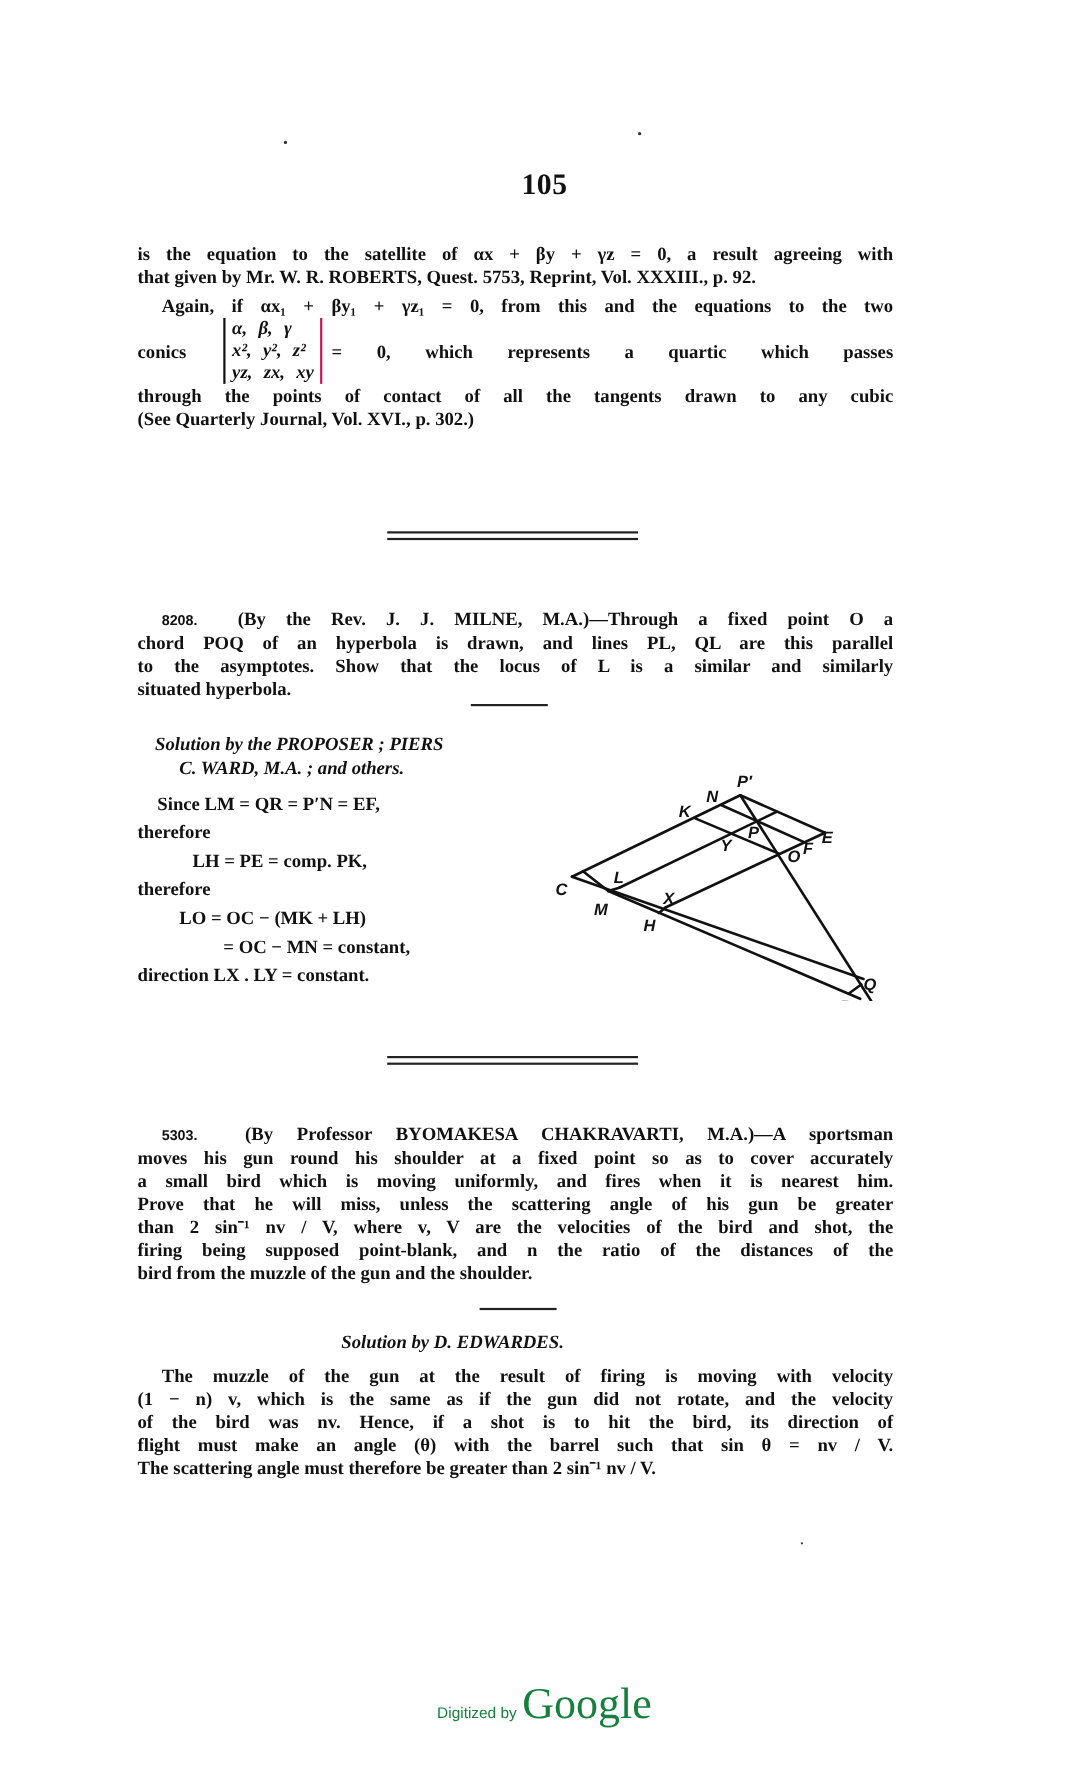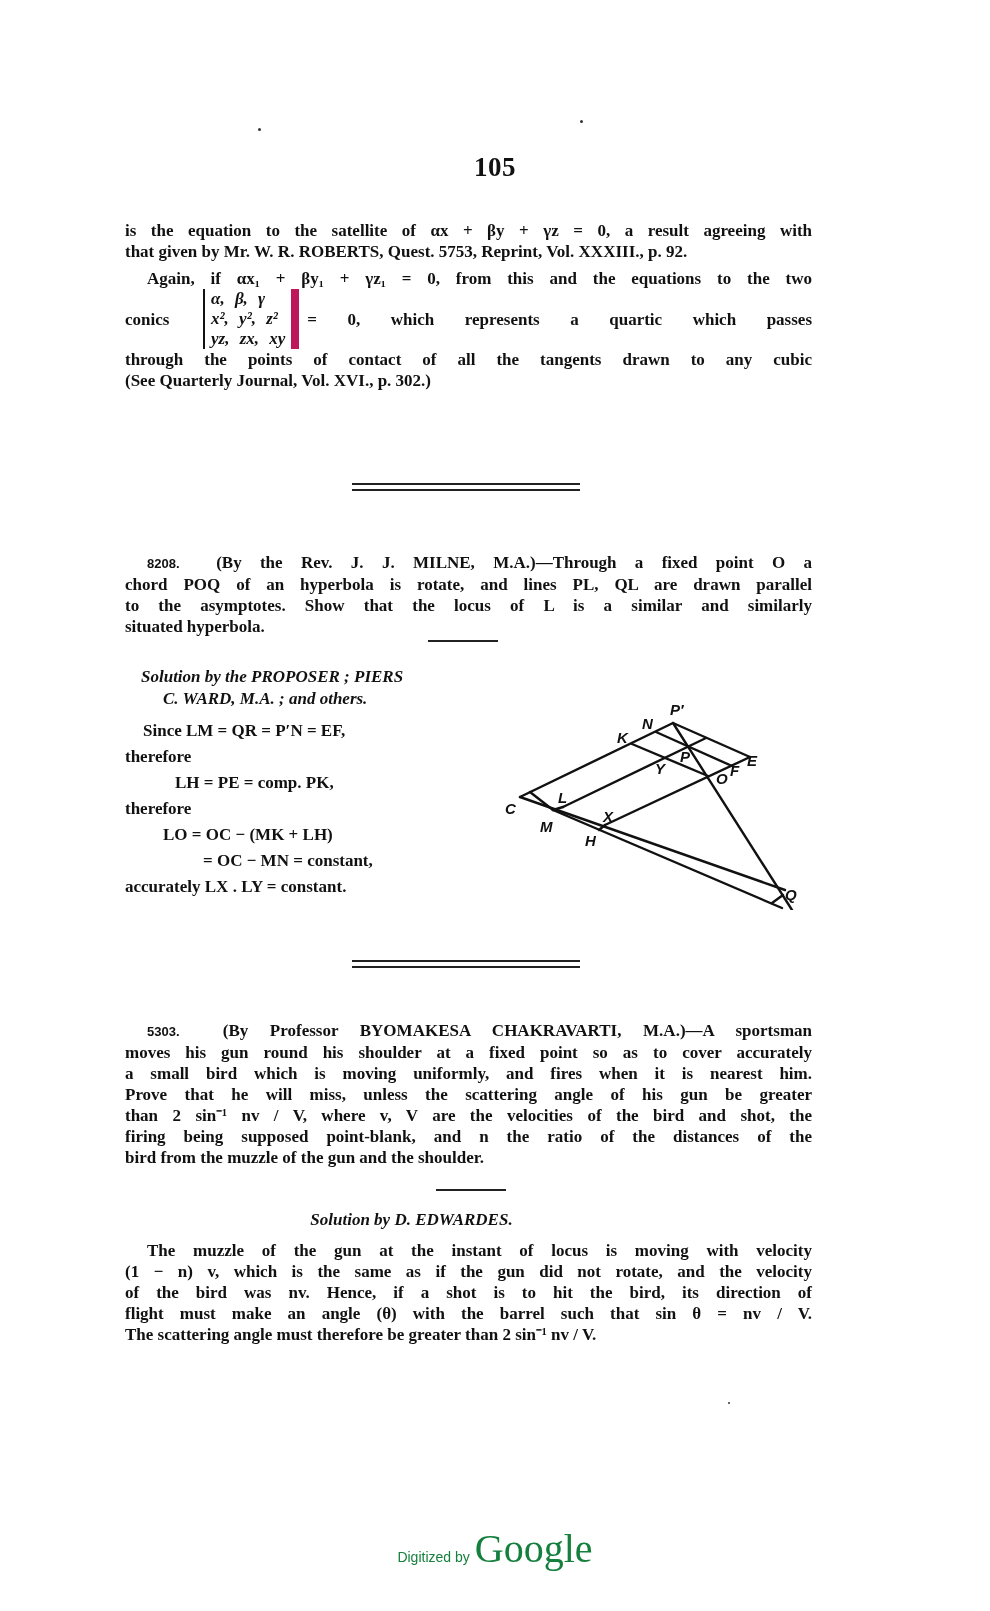--- a/index.html
+++ b/index.html
@@ -12,21 +12,21 @@
   .abs { position: absolute; }
   .pnum { left: 0; width: 990px; top: 152px; text-align: center; font-size: 27px; font-family: "Liberation Serif", serif; font-weight: bold; letter-spacing: 0.5px; }
   .para { left: 125px; width: 687px; font-size: 17px; line-height: 21px; text-align: justify; font-family: "Liberation Serif", serif; font-weight: bold; }
   .para .line { display: block; white-space: nowrap; text-align-last: justify; text-align: justify; }
   .para .line.last { text-align-last: left; }
   .indent { padding-left: 22px; }
   .it { font-style: italic; }
   .num { font-family: "Liberation Sans", sans-serif; font-weight: bold; font-size: 13px; }
   .rule-double { height: 4px; border-top: 2px solid #222; border-bottom: 2px solid #222; }
   .rule-single { height: 0; border-top: 2px solid #222; }
-  .det { display: inline-block; border-left: 2px solid #111; border-right: 8px solid #be185d; padding: 0 6px; vertical-align: top; font-style: italic; line-height: 20px; }
+  .det { display: inline-block; border-left: 2px solid #111; border-right: 2px solid #be185d; padding: 0 6px; vertical-align: top; font-style: italic; line-height: 20px; }
   .det span { display: block; word-spacing: 6px; }
   .sol { left: 125px; width: 330px; font-family: "Liberation Serif", serif; font-weight: bold; font-size: 17px; line-height: 26px; }
   .footer { left: 0; width: 990px; top: 1525px; text-align: center; color: #15803d; }
   .footer .dig { font-family: "Liberation Sans", sans-serif; font-size: 14px; }
   .footer .g { font-family: "Liberation Serif", serif; font-size: 40px; }
   .speck { width: 3px; height: 3px; background: #333; border-radius: 50%; }
   svg text { font-family: "Liberation Sans", sans-serif; font-weight: bold; font-style: italic; font-size: 15px; fill: #111; }
 </style>
 </head>
 <body>
@@ -52,37 +52,37 @@
       <span style="flex:1; padding-left:8px; white-space:nowrap; text-align:justify; text-align-last:justify;">= 0,  which   represents   a   quartic   which   passes</span>
     </div>
     <span class="line">through  the  points  of  contact  of  all  the  tangents  drawn  to  any  cubic</span>
     <span class="line last">(See Quarterly Journal, Vol. XVI., p. 302.)</span>
   </div>
 
   <div class="abs rule-double" style="left:352px;top:483px;width:228px;"></div>
 
   <div class="abs para" style="top:552px;">
     <span class="line indent"><span class="num">8208.</span>&nbsp;&nbsp;<span>(By the Rev.  J. J. MILNE, M.A.)—Through a fixed point O a</span></span>
-    <span class="line">chord POQ of an hyperbola is rotate, and lines PL, QL are drawn parallel</span>
+    <span class="line">chord POQ of an hyperbola is drawn, and lines PL, QL are this parallel</span>
     <span class="line">to the asymptotes.   Show that the locus of L is a similar and similarly</span>
     <span class="line last">situated hyperbola.</span>
   </div>
 
   <div class="abs rule-single" style="left:428px;top:640px;width:70px;"></div>
 
   <div class="abs sol" style="top:666px;">
     <div class="it" style="padding-left:16px;line-height:22px;">Solution by the PROPOSER ; PIERS</div>
     <div class="it" style="padding-left:38px;line-height:22px;margin-bottom:8px;">C. WARD, M.A. ; and others.</div>
     <div style="padding-left:18px;">Since LM = QR = P′N = EF,</div>
     <div>therefore</div>
     <div style="padding-left:50px;">LH = PE = comp. PK,</div>
     <div>therefore</div>
     <div style="padding-left:38px;">LO = OC − (MK + LH)</div>
     <div style="padding-left:78px;">= OC − MN = constant,</div>
-    <div>accurately LX . LY = constant.</div>
+    <div>direction LX . LY = constant.</div>
   </div>
 
   <svg class="abs" style="left:480px;top:670px;" width="320" height="240" viewBox="0 0 320 240">
     <g stroke="#111" stroke-width="2.4" fill="none" stroke-linecap="round">
       <line x1="40" y1="127" x2="193" y2="53"></line>
       <line x1="193" y1="53" x2="270" y2="87"></line>
       <line x1="40" y1="127" x2="305" y2="220"></line>
       <line x1="73" y1="140" x2="302" y2="238"></line>
       <line x1="83" y1="137" x2="226" y2="68"></line>
       <line x1="125" y1="155" x2="270" y2="87"></line>
@@ -124,21 +124,21 @@
     <span class="line last">bird from the muzzle of the gun and the shoulder.</span>
   </div>
 
   <div class="abs rule-single" style="left:436px;top:1189px;width:70px;"></div>
 
   <div class="abs" style="left:0;width:823px;top:1210px;text-align:center;font-family:'Liberation Serif',serif;font-weight:bold;font-size:17px;">
     <span class="it">Solution by D. EDWARDES.</span>
   </div>
 
   <div class="abs para" style="top:1240px;">
-    <span class="line indent">The muzzle of the gun at the instant of locus is moving  with  velocity</span>
+    <span class="line indent">The muzzle of the gun at the result of firing is moving  with  velocity</span>
     <span class="line">(1 − n) v,  which  is the same as if the gun  did not rotate,  and the velocity</span>
     <span class="line">of the bird was nv.   Hence, if a shot  is  to  hit  the bird,  its  direction  of</span>
     <span class="line">flight must make an angle  (θ)  with  the  barrel  such  that  sin θ = nv / V.</span>
     <span class="line last">The scattering angle must therefore be greater than 2 sin⁻¹ nv / V.</span>
   </div>
 
   <div class="abs speck" style="left:728px;top:1402px;width:2px;height:2px;"></div>
 
   <div class="abs footer">
     <span class="dig">Digitized by</span>

